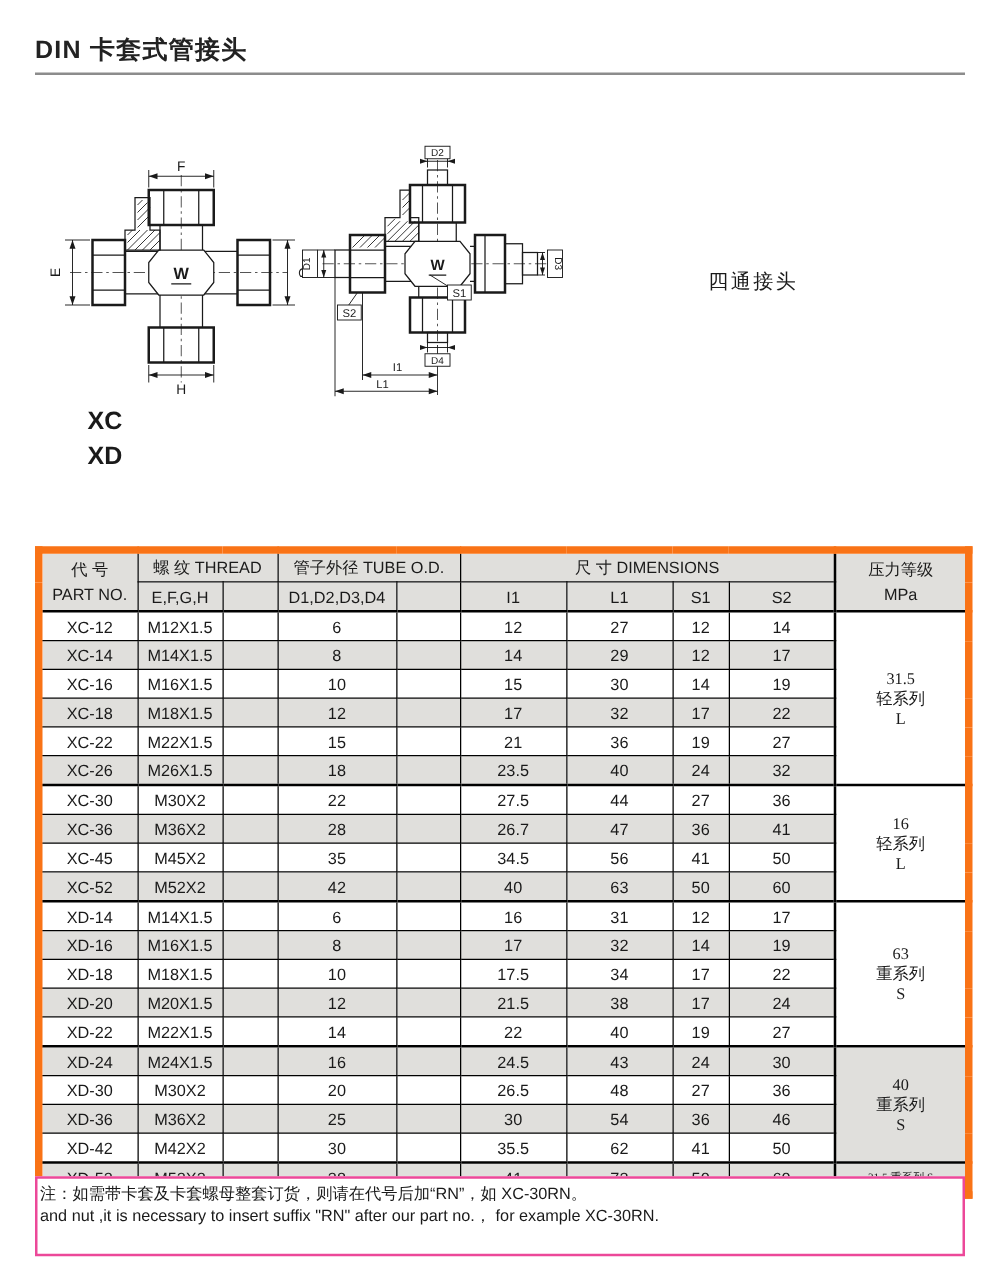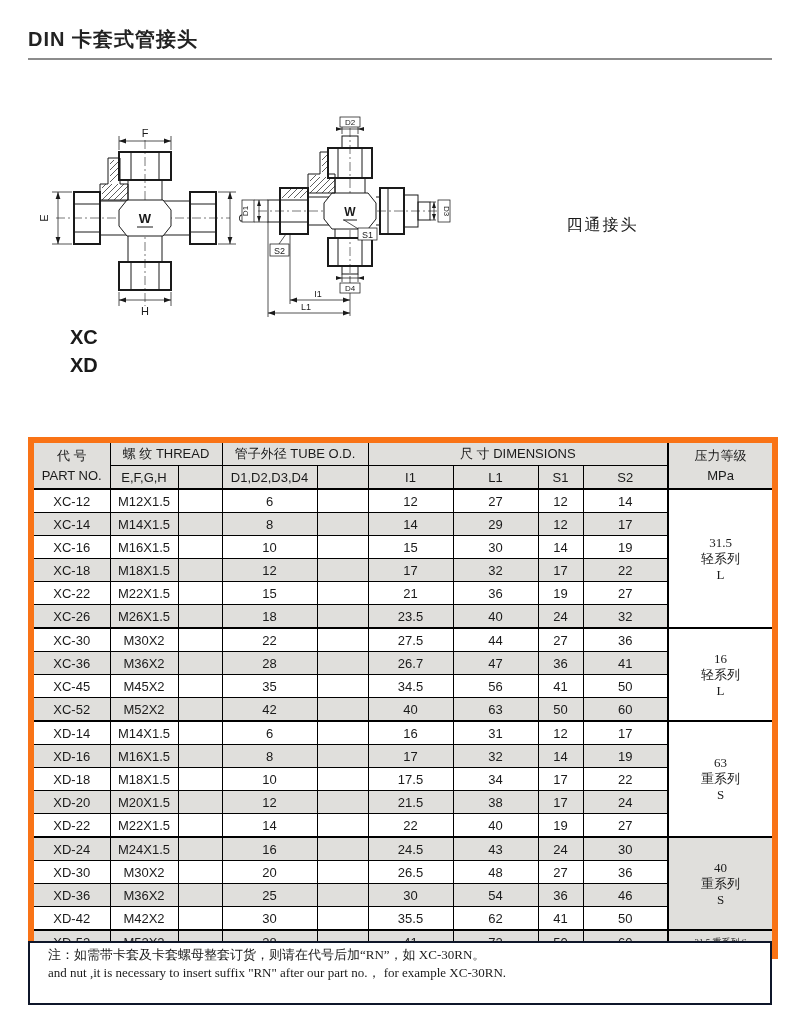--- a/index.html
+++ b/index.html
@@ -46,22 +46,22 @@
   .parts-table{border:6px solid #f97316;}
   .parts-table .two-line div{line-height:20px;}
   .parts-table tr.shade td{background:#e0dfdc;}
   .parts-table td.mpa, .parts-table th.mpa{border-left:2px solid #000;}
   .parts-table td.mpa{background:#ffffff;font-family:Liberation Serif, serif;}
   .parts-table tr.gstart td{border-top:2px solid #000;}
   .parts-table td.mpa div{line-height:16px;}
   .parts-table td.mpa.small{font-size:9px;}
   
   .notes{position:absolute;left:28px;top:941px;width:744px;height:64px;
-    border:2px solid #0f172a;box-sizing:border-box;background:#fff;
-    padding:3px 18px;font-size:13px;line-height:18px;text-align:left;font-family:Liberation Serif, serif;}
+    border:2px solid #ec4899;box-sizing:border-box;background:#fff;
+    padding:3px 2px;font-size:13px;line-height:18px;text-align:left;}
 </style>
 </head>
 <body>
 
 <div class="page">
 
   <div class="title">DIN 卡套式管接头</div>
   <div class="title-rule"></div>
 
   <div class="fig fig1">

